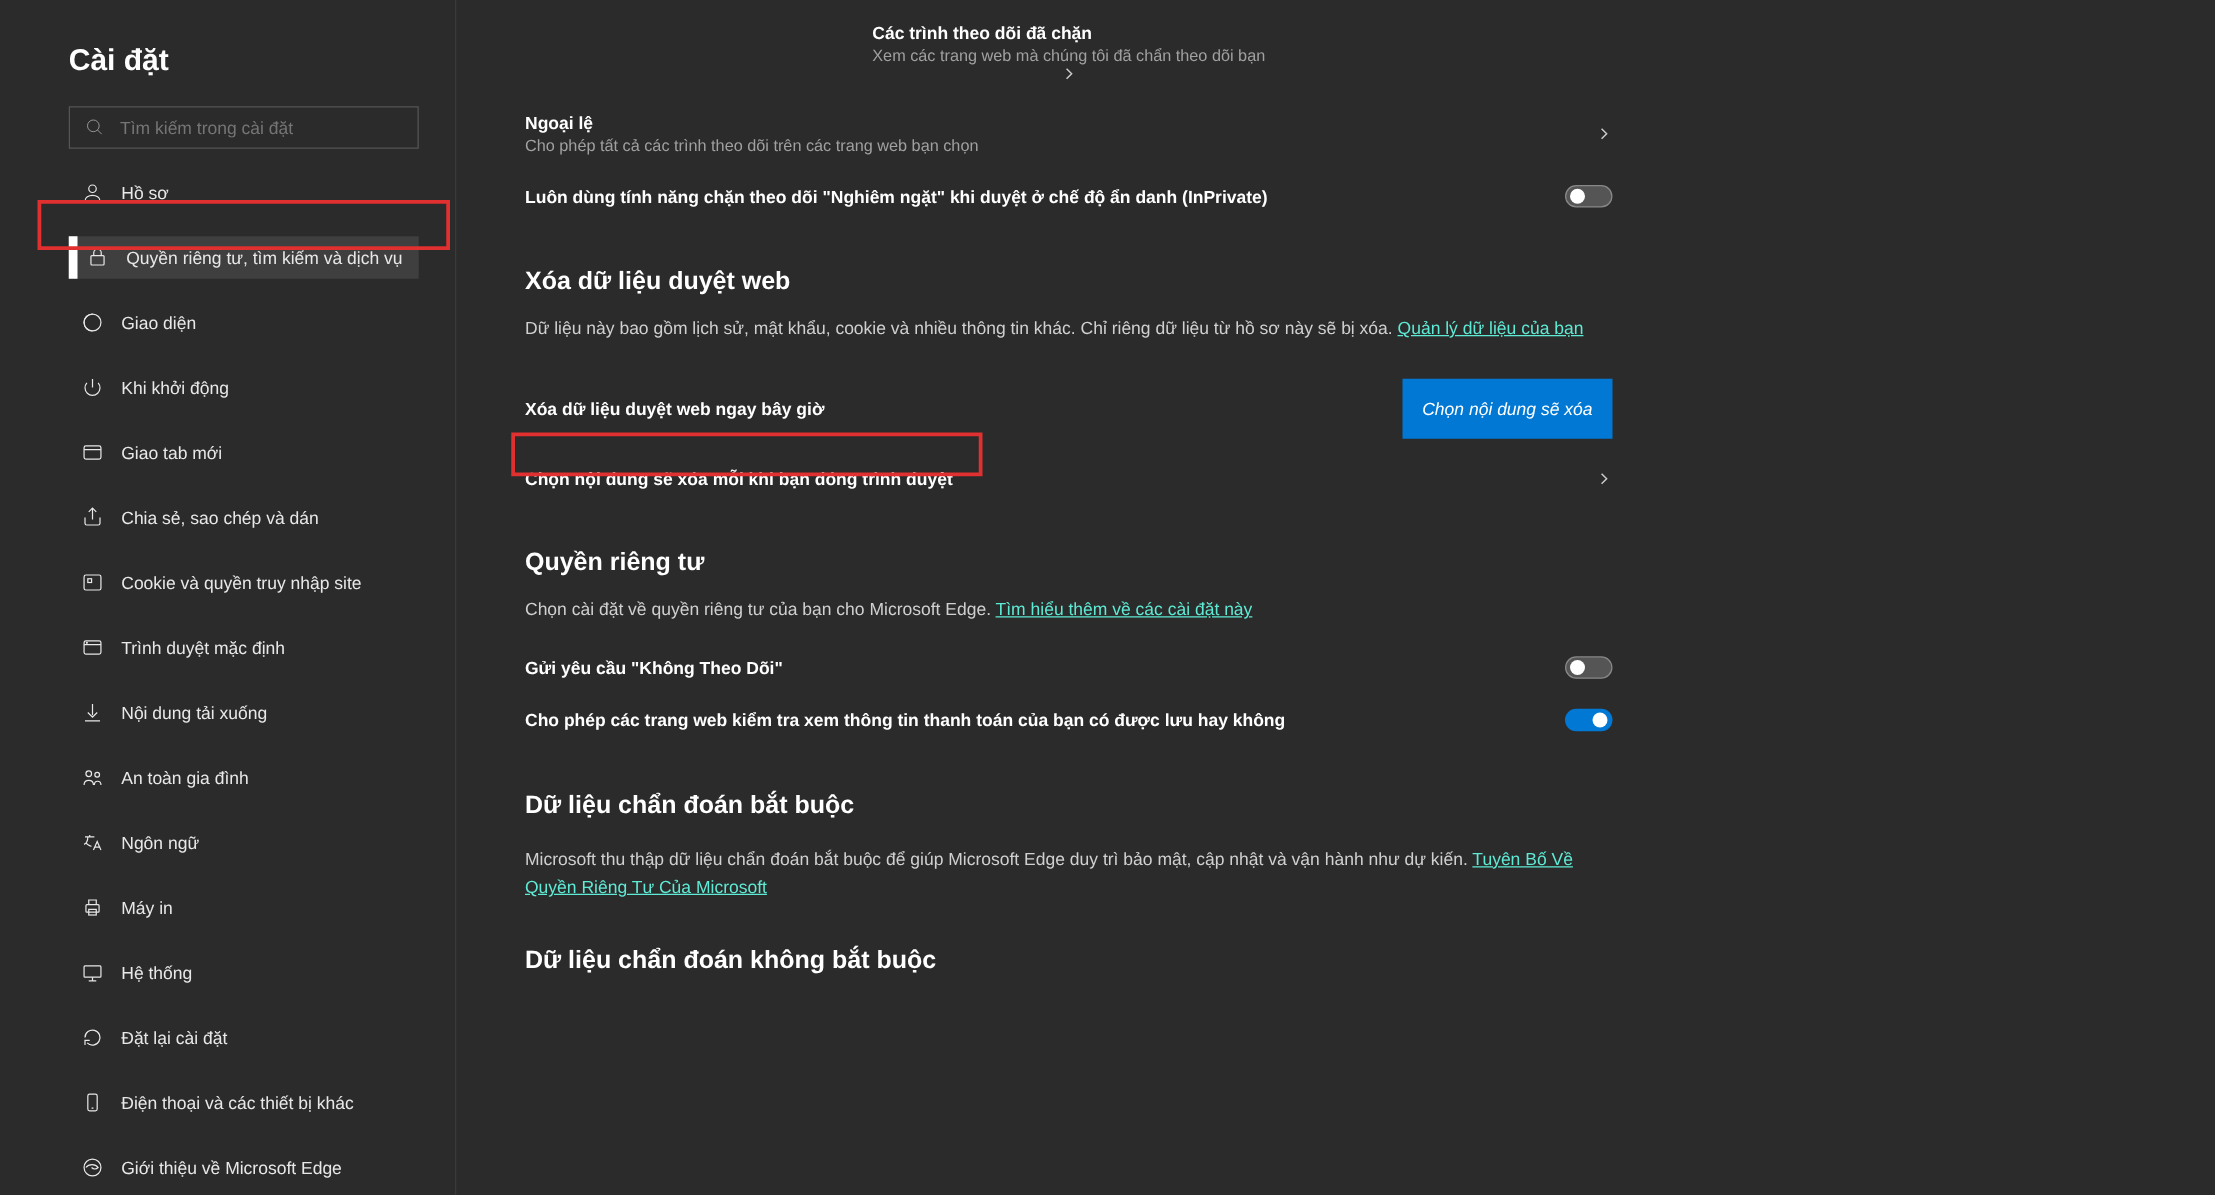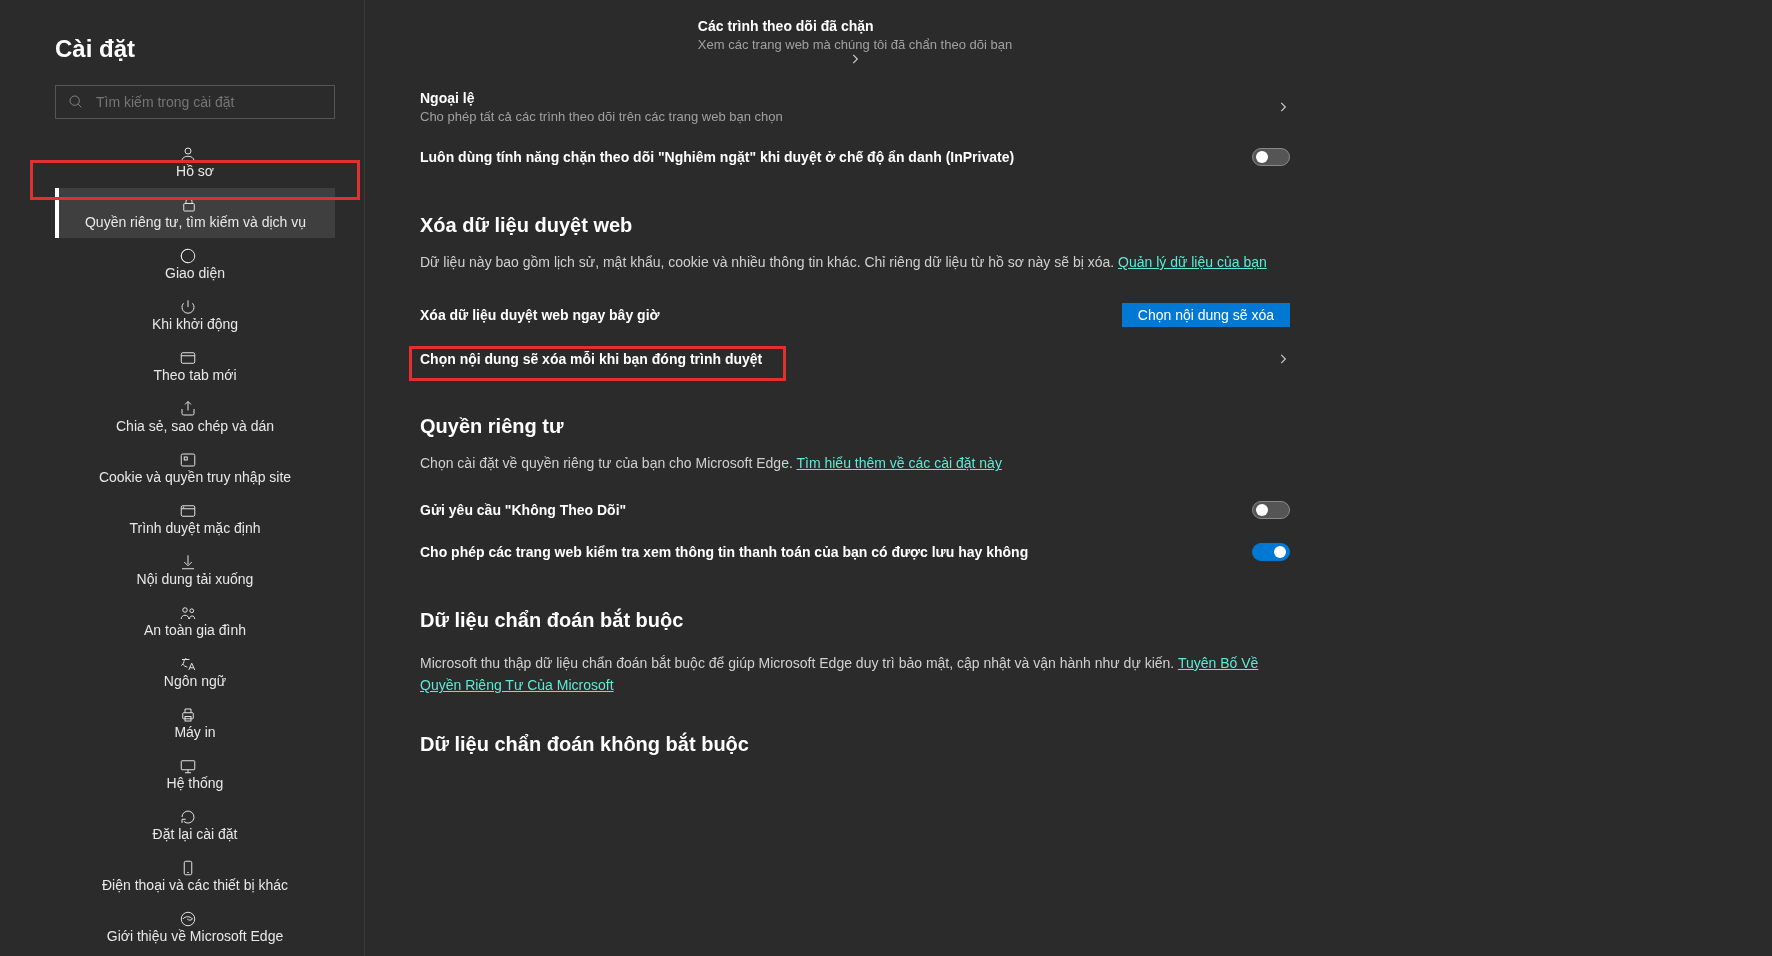--- a/index.html
+++ b/index.html
@@ -38,30 +38,29 @@
   border: none;
   outline: none;
   color: #a3a3a3;
   font-size: 14px;
   flex: 1;
 }
 .nav-item {
   display: flex;
   align-items: center;
   padding: 8px 10px;
-  margin: 1px 0;
+  margin: 18px 0;
   cursor: pointer;
   color: #e8e8e8;
   font-size: 14px;
   width: 280px;
-  flex-direction: column;
 }
 .nav-item.active {
   background: #3f3f3f;
-  border-left: 4px solid #ffffff;
+  border-left: 7px solid #ffffff;
   padding-left: 7px;
 }
 .nav-icon {
   width: 18px;
   height: 18px;
   margin-right: 14px;
   display: inline-flex;
   align-items: center;
   justify-content: center;
   stroke: #e8e8e8;
@@ -107,21 +106,21 @@
 .toggle.on::after { left: auto; right: 3px; }
 .section-title {
   font-size: 20px; font-weight: 600; margin-top: 36px; margin-bottom: 14px;
 }
 .section-desc {
   font-size: 14px; color: #d0d0d0; line-height: 1.6; width: 870px;
 }
 .link { color: #5eead4; text-decoration: underline; cursor: pointer; }
 .btn-primary {
   background: #0078d4; color: #fff; border: none;
-  padding: 4px 16px; font-size: 14px; cursor: pointer;
+  padding: 16px 16px; font-size: 14px; cursor: pointer; font-style: italic;
 }
 .highlight-box2 {
   border: 3px solid #e03030;
   position: absolute;
   left: 409px; top: 346px; width: 377px; height: 35px;
   pointer-events: none;
 }
 </style>
 </head>
 <body>
@@ -163,21 +162,21 @@
         <path d="M12 3v9"></path>
         <path d="M6 7a8 8 0 1 0 12 0"></path>
       </svg>
     <span>Khi khởi động</span>
   </div>
   <div class="nav-item">
     <svg class="nav-icon" viewBox="0 0 24 24">
         <rect x="3" y="5" width="18" height="14" rx="2"></rect>
         <line x1="3" y1="9" x2="21" y2="9"></line>
       </svg>
-    <span>Theo tab mới</span>
+    <span>Giao tab mới</span>
   </div>
   <div class="nav-item">
     <svg class="nav-icon" viewBox="0 0 24 24">
         <path d="M4 12v6a2 2 0 0 0 2 2h12a2 2 0 0 0 2-2v-6"></path>
         <path d="M16 6l-4-4-4 4"></path>
         <line x1="12" y1="2" x2="12" y2="14"></line>
       </svg>
     <span>Chia sẻ, sao chép và dán</span>
   </div>
   <div class="nav-item">

